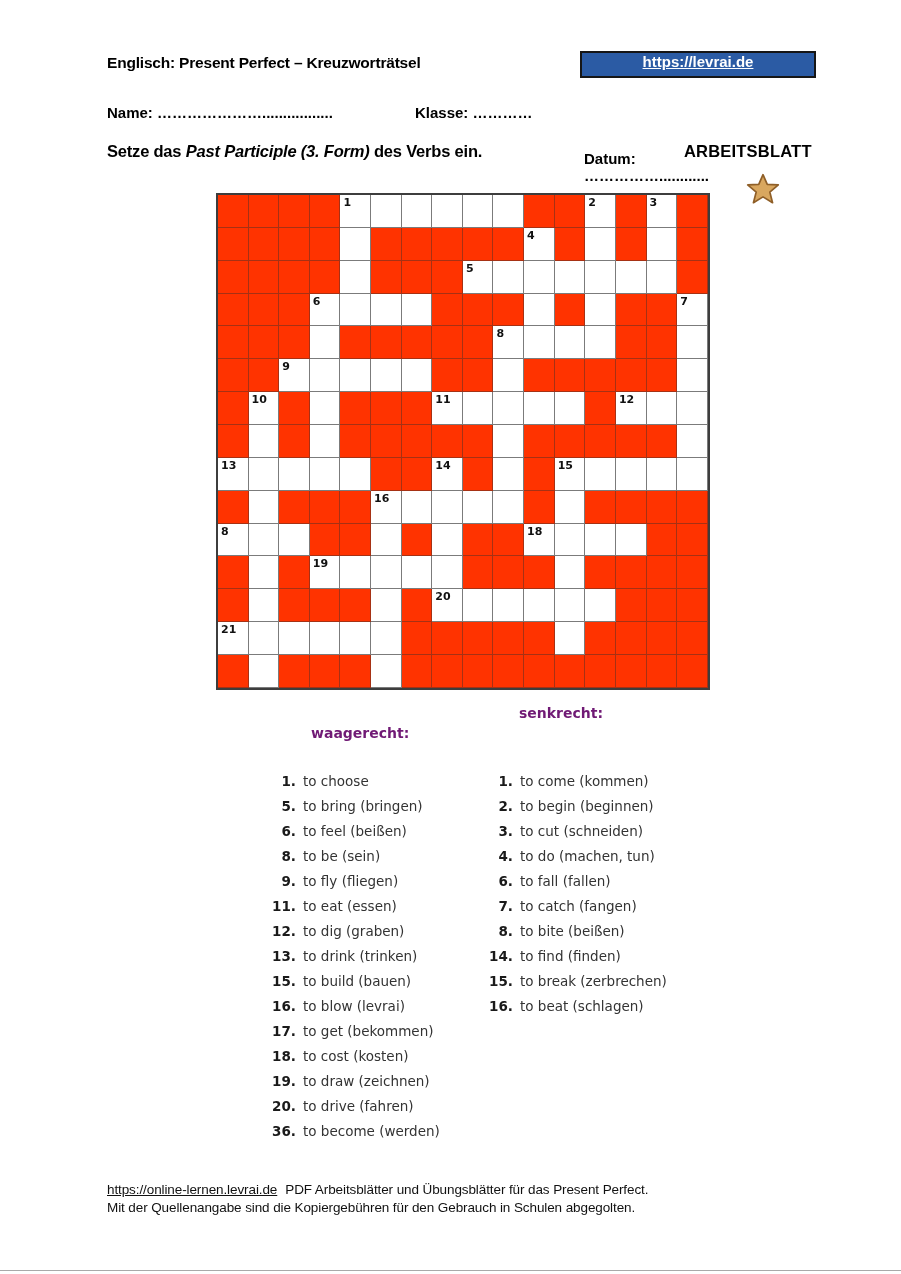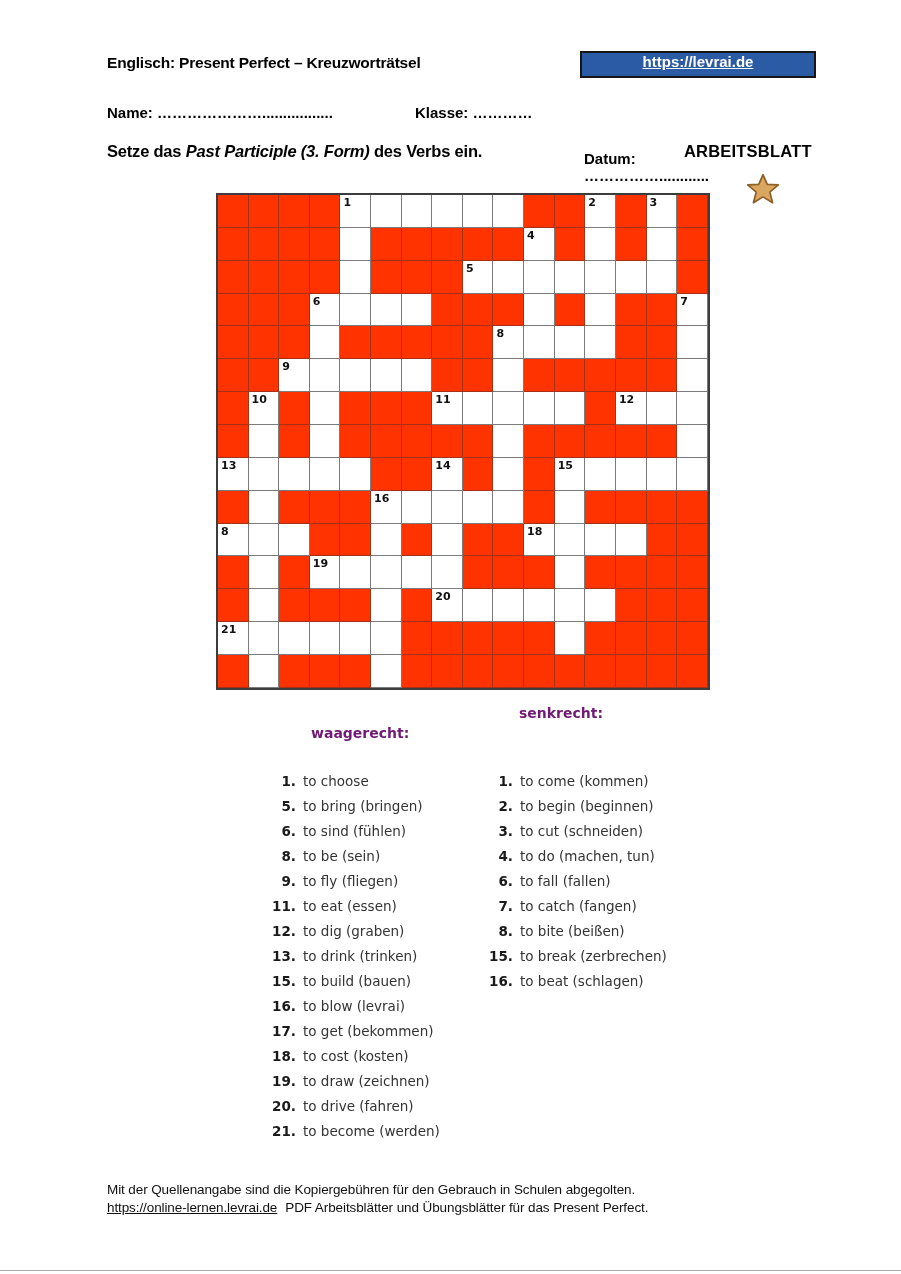--- a/index.html
+++ b/index.html
@@ -386,21 +386,21 @@
     <div class="clue">
       <span class="num">1.</span>
       <span class="txt">to choose</span>
     </div>
     <div class="clue">
       <span class="num">5.</span>
       <span class="txt">to bring (bringen)</span>
     </div>
     <div class="clue">
       <span class="num">6.</span>
-      <span class="txt">to sind (fühlen)</span>
+      <span class="txt">to feel (beißen)</span>
     </div>
     <div class="clue">
       <span class="num">8.</span>
       <span class="txt">to be (sein)</span>
     </div>
     <div class="clue">
       <span class="num">9.</span>
       <span class="txt">to fly (fliegen)</span>
     </div>
     <div class="clue">
@@ -433,21 +433,21 @@
     </div>
     <div class="clue">
       <span class="num">19.</span>
       <span class="txt">to draw (zeichnen)</span>
     </div>
     <div class="clue">
       <span class="num">20.</span>
       <span class="txt">to drive (fahren)</span>
     </div>
     <div class="clue">
-      <span class="num">21.</span>
+      <span class="num">36.</span>
       <span class="txt">to become (werden)</span>
     </div>
   </div>
 <div class="abs clues clue-list list-down">
     <div class="clue">
       <span class="num">1.</span>
       <span class="txt">to come (kommen)</span>
     </div>
     <div class="clue">
       <span class="num">2.</span>
@@ -467,27 +467,31 @@
     </div>
     <div class="clue">
       <span class="num">7.</span>
       <span class="txt">to catch (fangen)</span>
     </div>
     <div class="clue">
       <span class="num">8.</span>
       <span class="txt">to bite (beißen)</span>
     </div>
     <div class="clue">
+      <span class="num">14.</span>
+      <span class="txt">to find (finden)</span>
+    </div>
+    <div class="clue">
       <span class="num">15.</span>
       <span class="txt">to break (zerbrechen)</span>
     </div>
     <div class="clue">
       <span class="num">16.</span>
       <span class="txt">to beat (schlagen)</span>
     </div>
   </div>
 
 <div class="abs footer">
+  <div><a href="#">https://online-lernen.levrai.de</a><span class="gap"></span><span>PDF Arbeitsblätter und Übungsblätter für das Present Perfect.</span></div>
   <div>Mit der Quellenangabe sind die Kopiergebühren für den Gebrauch in Schulen abgegolten.</div>
-  <div><a href="#">https://online-lernen.levrai.de</a><span class="gap"></span><span>PDF Arbeitsblätter und Übungsblätter für das Present Perfect.</span></div>
 </div>
 
 <div class="abs page-edge"></div>
 
 </body></html>

